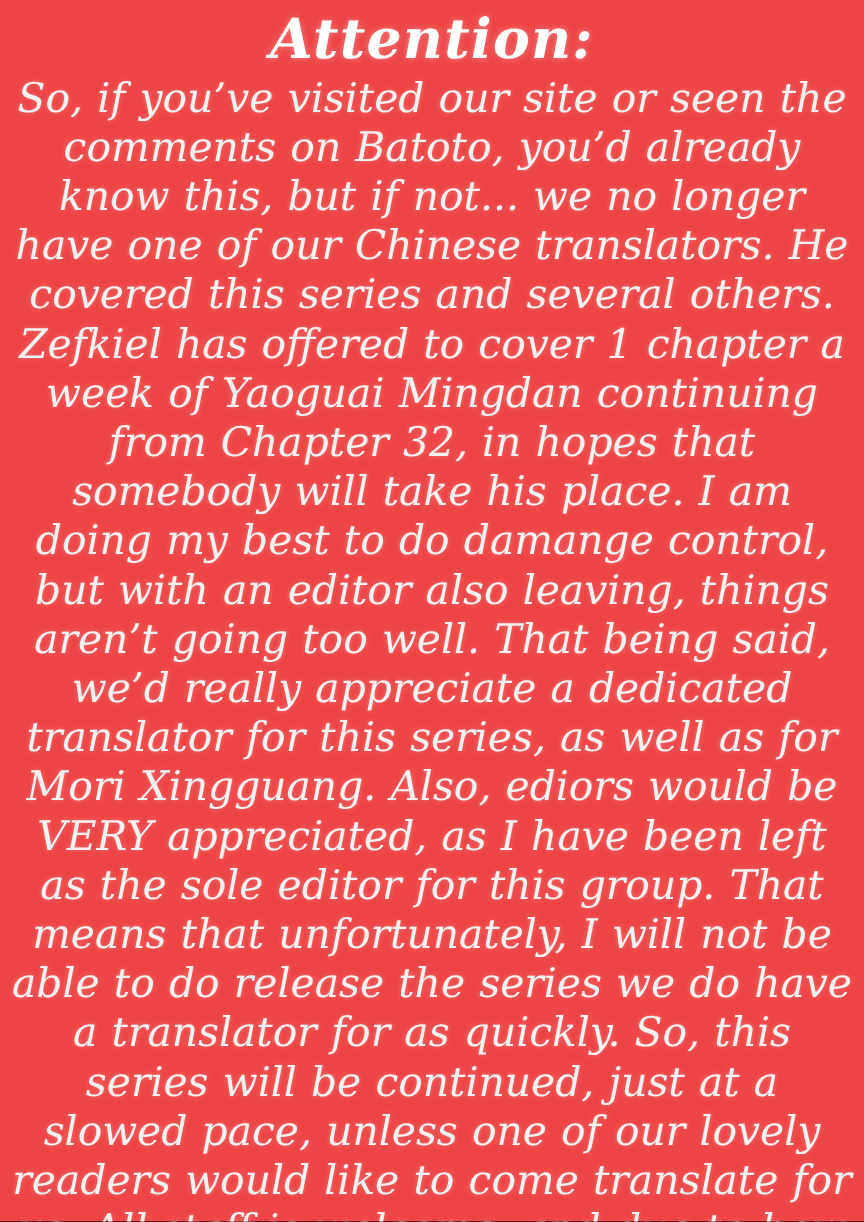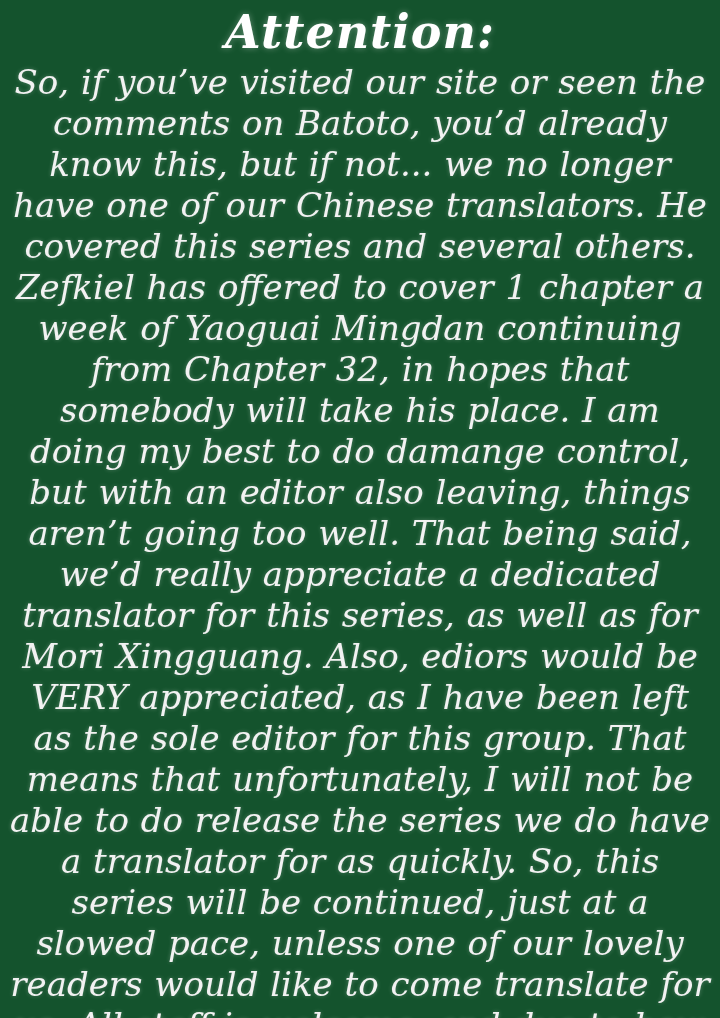--- a/index.html
+++ b/index.html
@@ -10,21 +10,21 @@
   body {
     width: 720px;
     height: 1018px;
     overflow: hidden;
     font-family: "DejaVu Serif", serif;
   }
   .page {
     position: relative;
     width: 720px;
     height: 1018px;
-    background: #14532d;
+    background: #ef4444;
     box-sizing: border-box;
     padding: 4px 10px 0 10px;
     display: flex;
     flex-direction: column;
     align-items: center;
   }
   .title {
     color: #ffffff;
     font-family: "DejaVu Serif", serif;
     font-style: italic;

